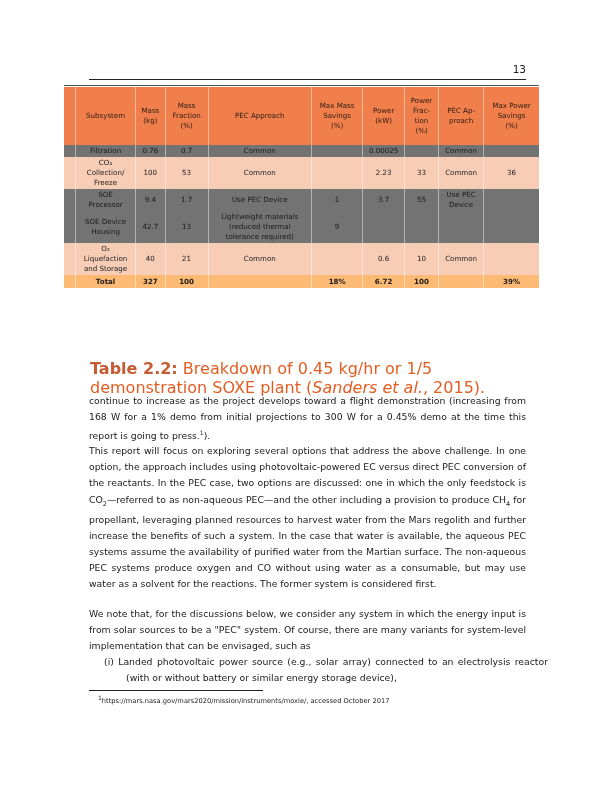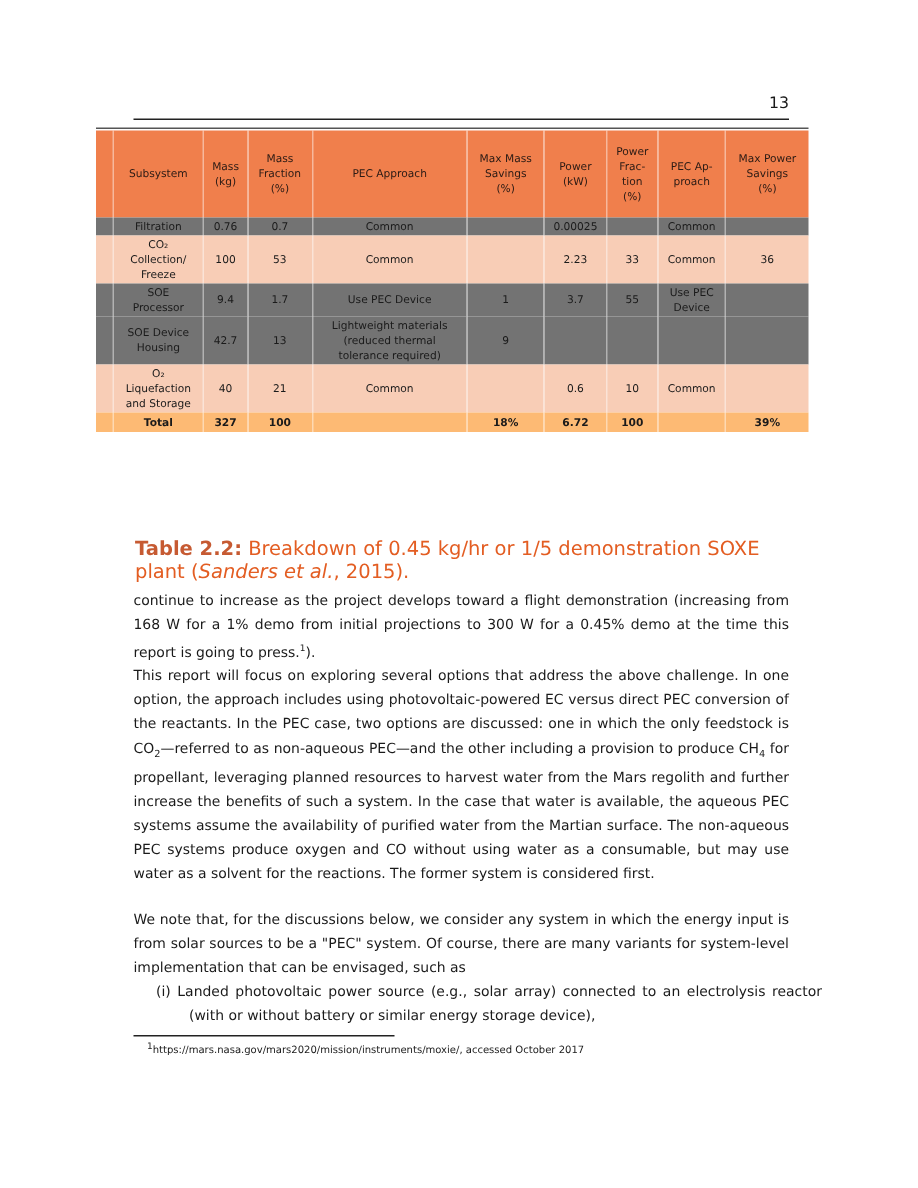--- a/index.html
+++ b/index.html
@@ -9,21 +9,21 @@
   .header-rule { position:absolute; top:79px; left:89px; width:437px; height:0; border-top:0.8px solid #222; }
   .table-wrap { position:absolute; top:85px; left:64px; width:475px; }
   .table-top-rule { height:0; border-top:1px solid #555; margin-bottom:1px; }
   table { border-collapse:collapse; width:100%; font-size:7.1px; line-height:10px; }
   td, th { text-align:center; vertical-align:middle; padding:1px 1px; border-left:1px solid rgba(255,255,255,0.45); font-weight:normal; }
   th { background:#f07f4c; color:#2a1a14; height:58px; padding:0 2px; }
   tr.dark td { background:#737373; }
   tr.light td { background:#f8cdb6;text-align:center; }
   tr.total td { background:#fdba74; font-weight:bold; height:11px; }
   td.gutter, th.gutter { width:7px; border-left:none; }
-  .caption { position:absolute; top:359px; left:90px; width:440px; font-size:13px; color:#e35d22; }
+  .caption { position:absolute; top:359px; left:90px; width:440px; font-size:16px; color:#e35d22; }
   .caption .label { font-weight:bold; color:#c65a32; }
   .caption .cite { font-style:italic; }
   .body-text { position:absolute; left:89px; width:437px; font-size:9.3px; line-height:16.2px; text-align:justify; }
   .p1 { top:393px; }
   .p2 { top:443px; }
   .p3 { top:606px; }
   .list-item { position:absolute; top:654px; left:104px; width:422px; font-size:9.3px; line-height:16.2px; text-align:justify; padding-left:22px; text-indent:-22px; }
   .fn-rule { position:absolute; top:690px; left:89px; width:174px; border-top:0.8px solid #222; }
   .footnote { position:absolute; top:694px; left:98px; font-size:6.7px; }
   sup { font-size:6px; }

